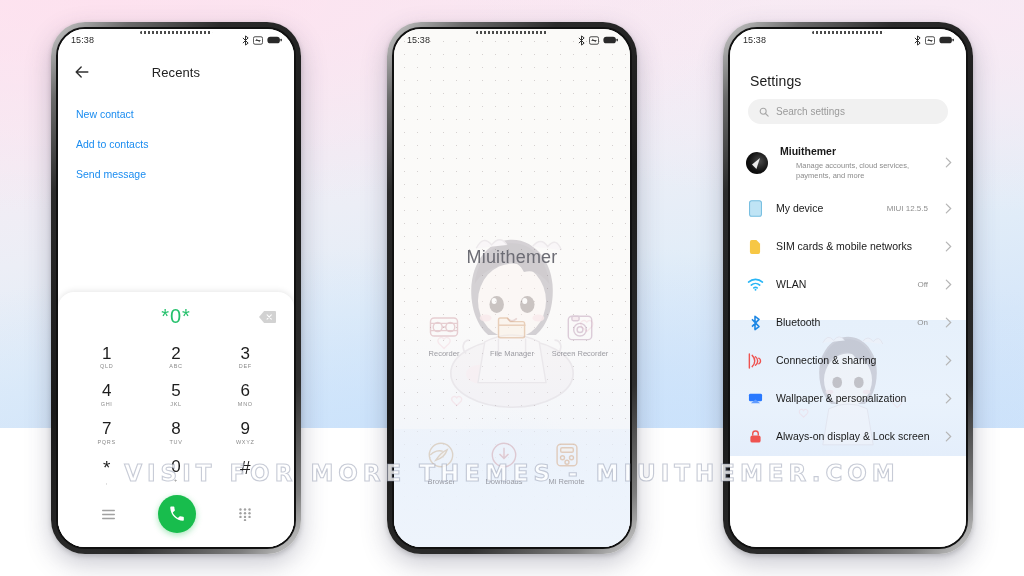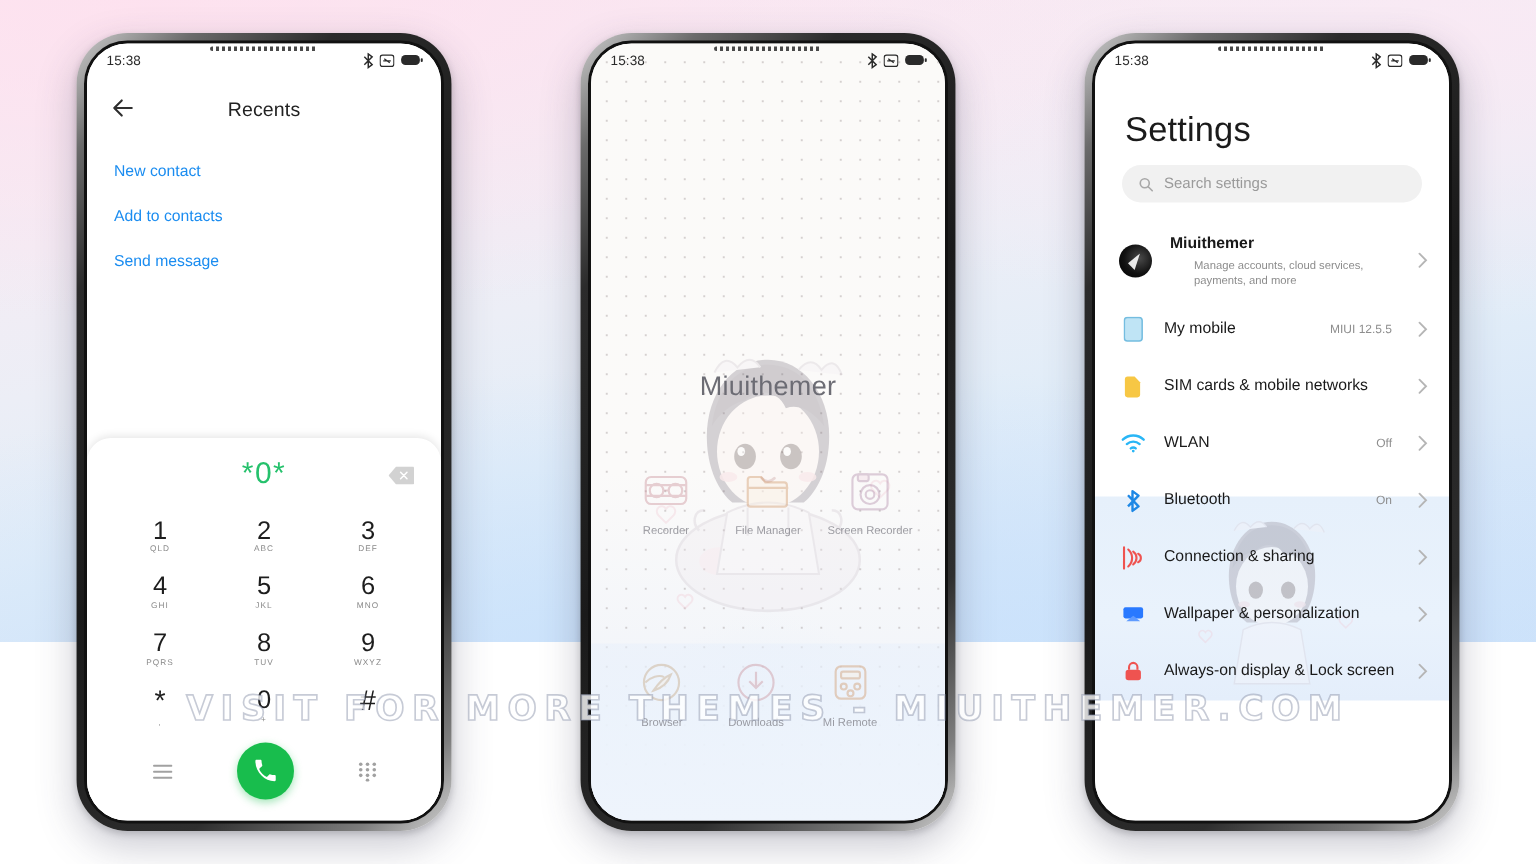--- a/index.html
+++ b/index.html
@@ -138,21 +138,21 @@
     background: linear-gradient(180deg, rgba(232,240,251,.55) 0%, rgba(236,243,252,.9) 40%, #eef4fc 100%);
     z-index: 4;
   }
   .dock-apps {
     position: absolute; left: 0; right: 16px; top: 8px;
     display: grid; grid-template-columns: repeat(3,1fr); padding: 0 16px;
   }
 
   
   .p3-screen { height: 100%; background: #fff; position: relative; overflow: hidden; }
-  .set-title { font-size: 23px; color: #1b1b1b; font-weight: 400; padding: 22px 16px 10px 20px; letter-spacing: .1px; }
+  .set-title { font-size: 14px; color: #1b1b1b; font-weight: 400; padding: 22px 16px 10px 20px; letter-spacing: .1px; }
   .search-bar {
     margin: 0 18px 12px 18px; height: 25px; border-radius: 14px;
     background: #f1f1f1; display: flex; align-items: center; padding: 0 11px; gap: 7px;
   }
   .search-ph { font-size: 10px; color: #9a9a9a; }
   .set-list { position: relative; }
   .set-wall {
     position: absolute; left: 50%; transform: translateX(-50%);
     bottom: -2px; width: 120px; opacity: .30; z-index: 0; pointer-events: none;
   }
@@ -504,21 +504,21 @@
               </svg>
           </div>
 
           <div class="set-item">
             <span class="set-ic">
               <svg width="13" height="17" viewBox="0 0 14 18">
                   <rect x="0.6" y="0.6" width="12.8" height="16.8" rx="2.2" fill="#bfe4f5" stroke="#74bde0" stroke-width="1.1"></rect>
                 </svg>
             </span>
             <div class="set-texts">
-                <div class="set-label reg">My mobile</div>
+                <div class="set-label reg">My device</div>
               </div>
             <span class="set-value">MIUI 12.5.5</span>
             <svg class="chev" width="7" height="11" viewBox="0 0 8 12" fill="none" stroke="currentColor" stroke-width="1.4" stroke-linecap="round">
                 <path d="M1.5 1l5 5-5 5"></path>
               </svg>
           </div>
 
           <div class="set-item">
             <span class="set-ic">
               <svg width="12" height="16" viewBox="0 0 13 17">

